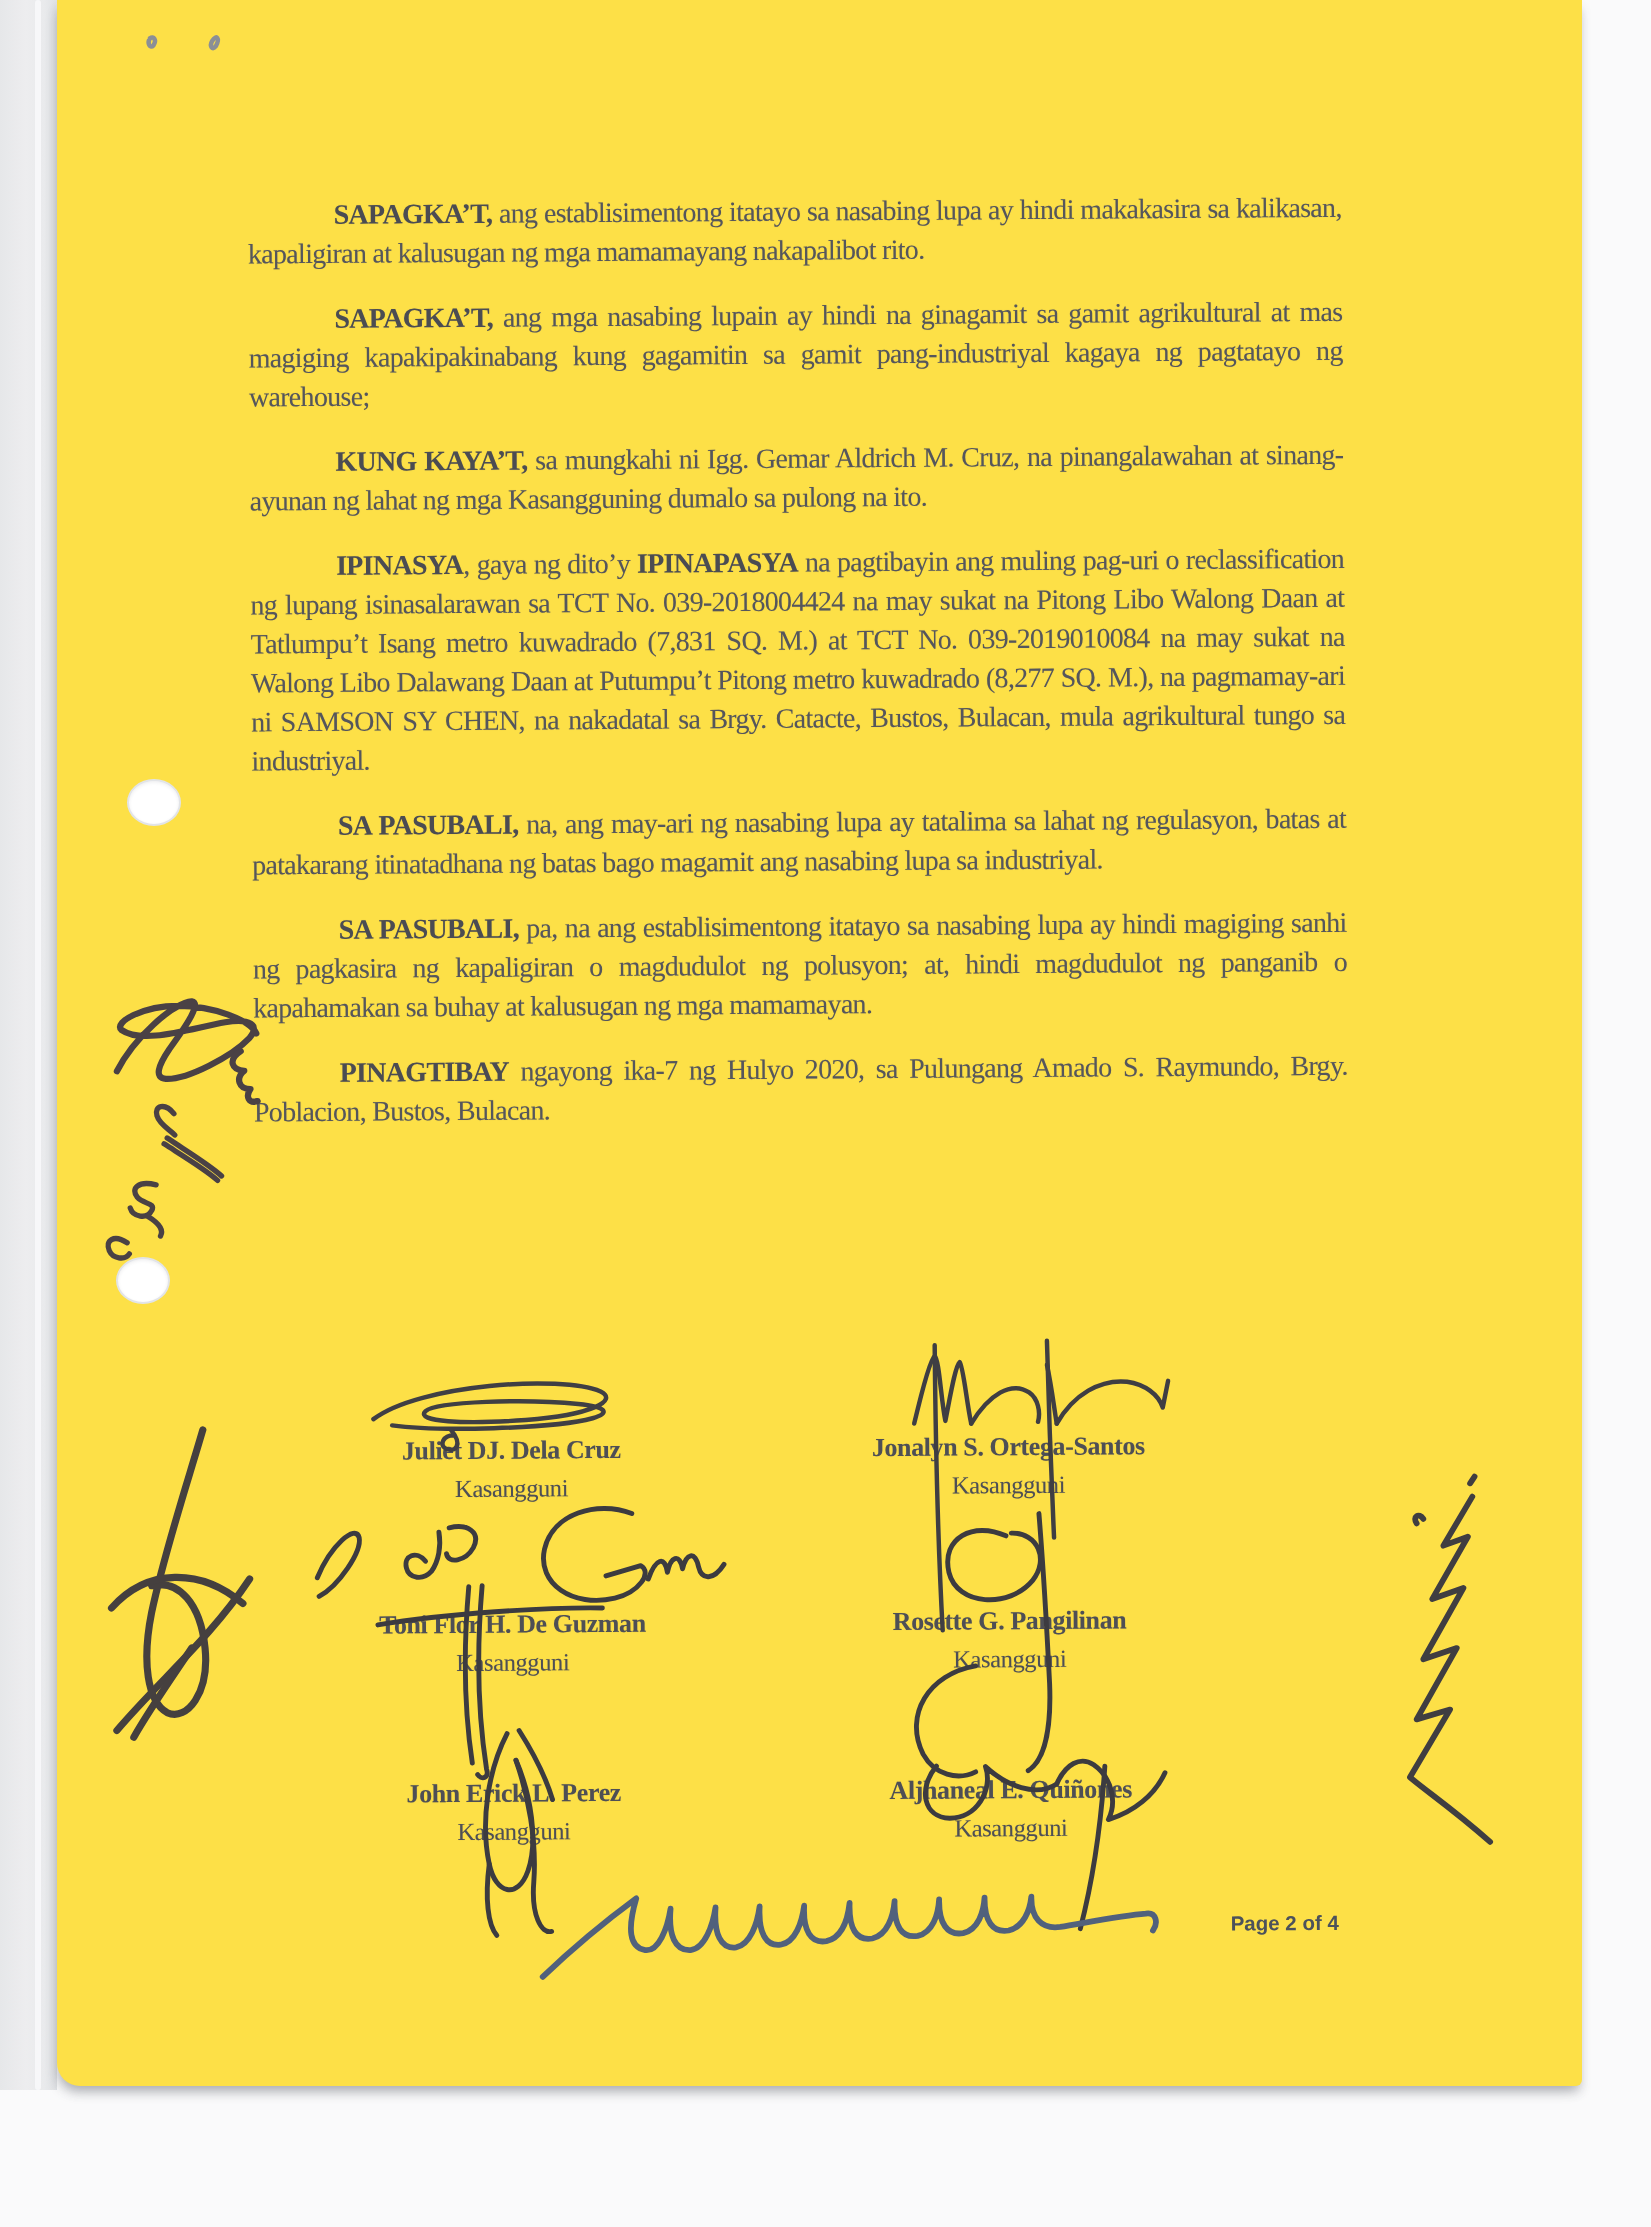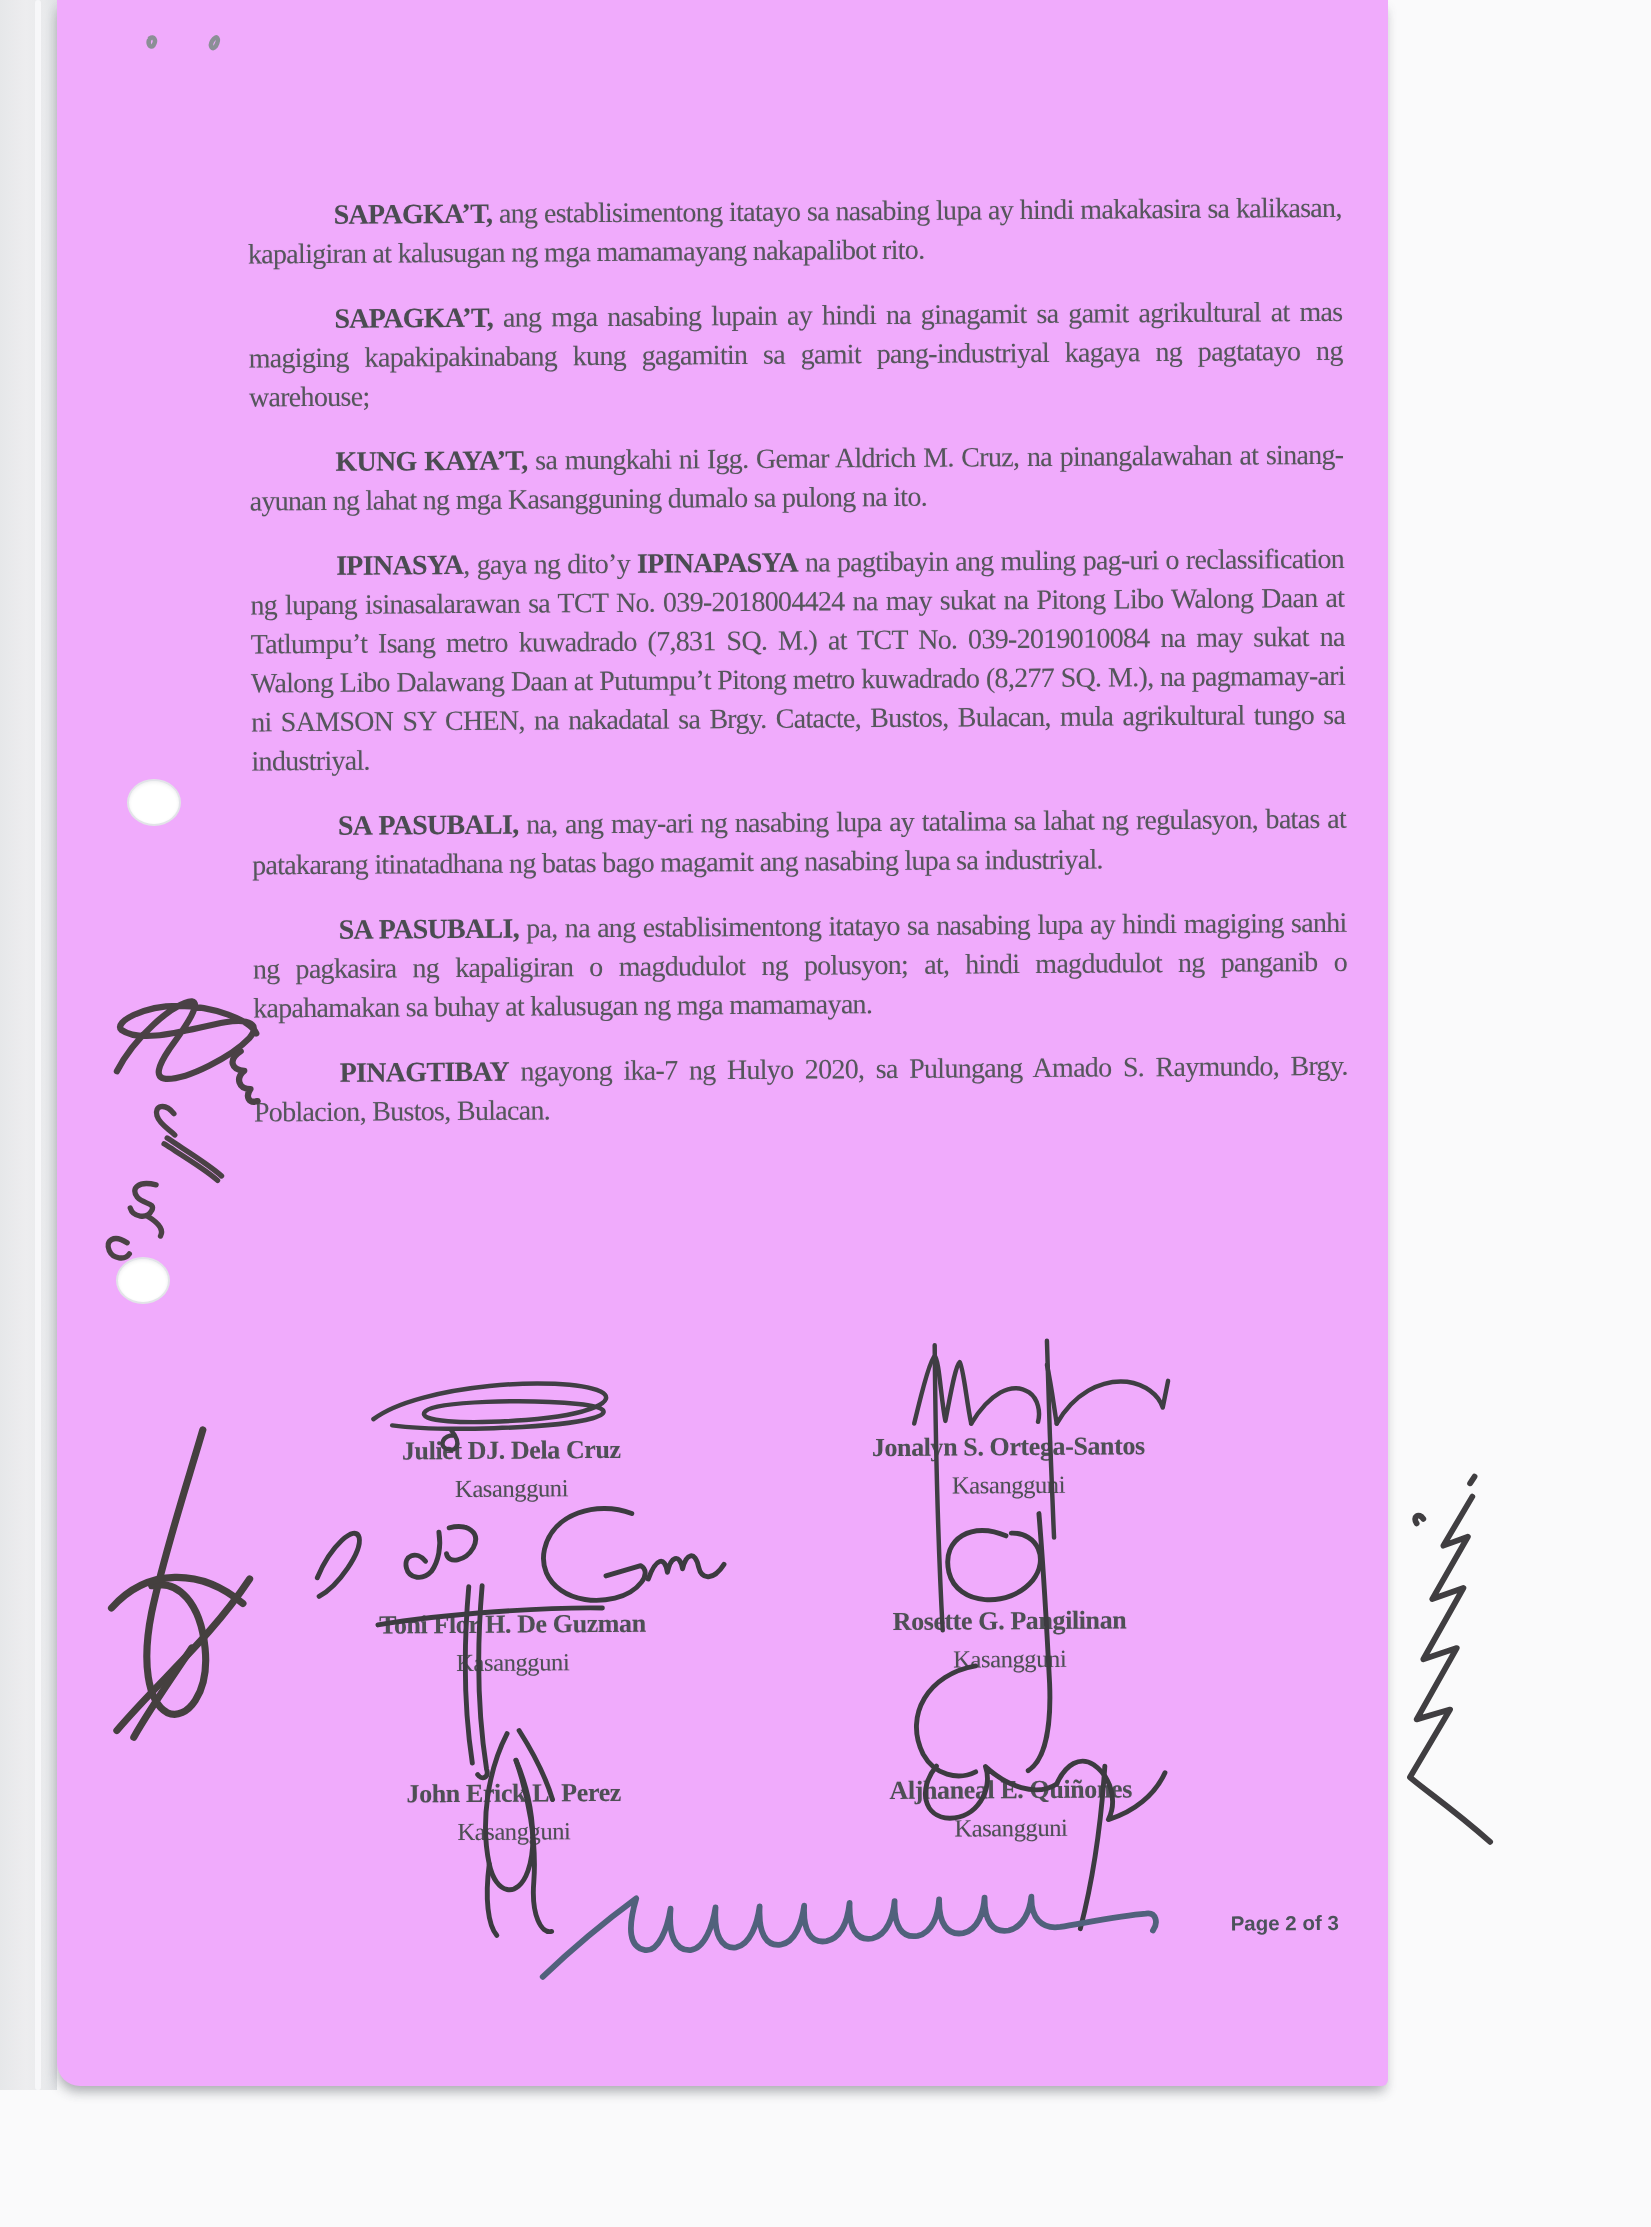--- a/index.html
+++ b/index.html
@@ -12,22 +12,22 @@
   .scan-strip{
     position:absolute;left:0;top:0;width:57px;height:2090px;
     background:linear-gradient(90deg,#e6e7e9 0%,#ededef 45%,#e9eaec 78%,#dfe1e4 100%);
   }
   .scan-strip .strip-line{
     position:absolute;left:35px;top:0;bottom:0;width:6.2px;
     background:#f7f7f9;border-radius:3.1px;
   }
   
   .page{
-    position:absolute;left:57px;top:0;width:1331px;height:2086px;
-    background:#f0abfc;
+    position:absolute;left:57px;top:0;width:1525px;height:2086px;
+    background:#fde047;
     border-bottom-left-radius:23px;border-bottom-right-radius:6.2px;
     box-shadow:0 7.1px 10.7px -2.7px rgba(70,74,82,.30), -2.7px 9px 13.4px -4.5px rgba(70,74,82,.20);
   }
   .hole{
     position:absolute;width:50px;height:43px;border-radius:50%;
     background:#ffffff;border:2.2px solid #e2e4e8;
     box-shadow:inset 0 1.3px 3.6px rgba(40,44,52,.08);
   }
   .hole-1{left:70px;top:779px;}
   .hole-2{left:59px;top:1257px;}
@@ -110,21 +110,21 @@
     </div>
     <div class="sig-slot sig-4">
       <div class="sig-name">John Erick L. Perez</div>
       <div class="sig-title">Kasangguni</div>
     </div>
     <div class="sig-slot sig-5">
       <div class="sig-name">Aljhaneal E. Quiñones</div>
       <div class="sig-title">Kasangguni</div>
     </div>
 
-    <div class="page-num">Page 2 of 3</div>
+    <div class="page-num">Page 2 of 4</div>
   </div>
 </div>
 
 <svg class="ink-overlay" width="1652" height="2261" viewBox="0 0 3708 5076">
 
   <g stroke="#8b8f96" stroke-width="10">
     <path d="M336,86 C345,80 352,90 344,102 C337,110 329,98 336,86"></path>
     <path d="M476,92 C486,76 494,86 484,104 C477,114 469,104 476,92"></path>
   </g>
 

